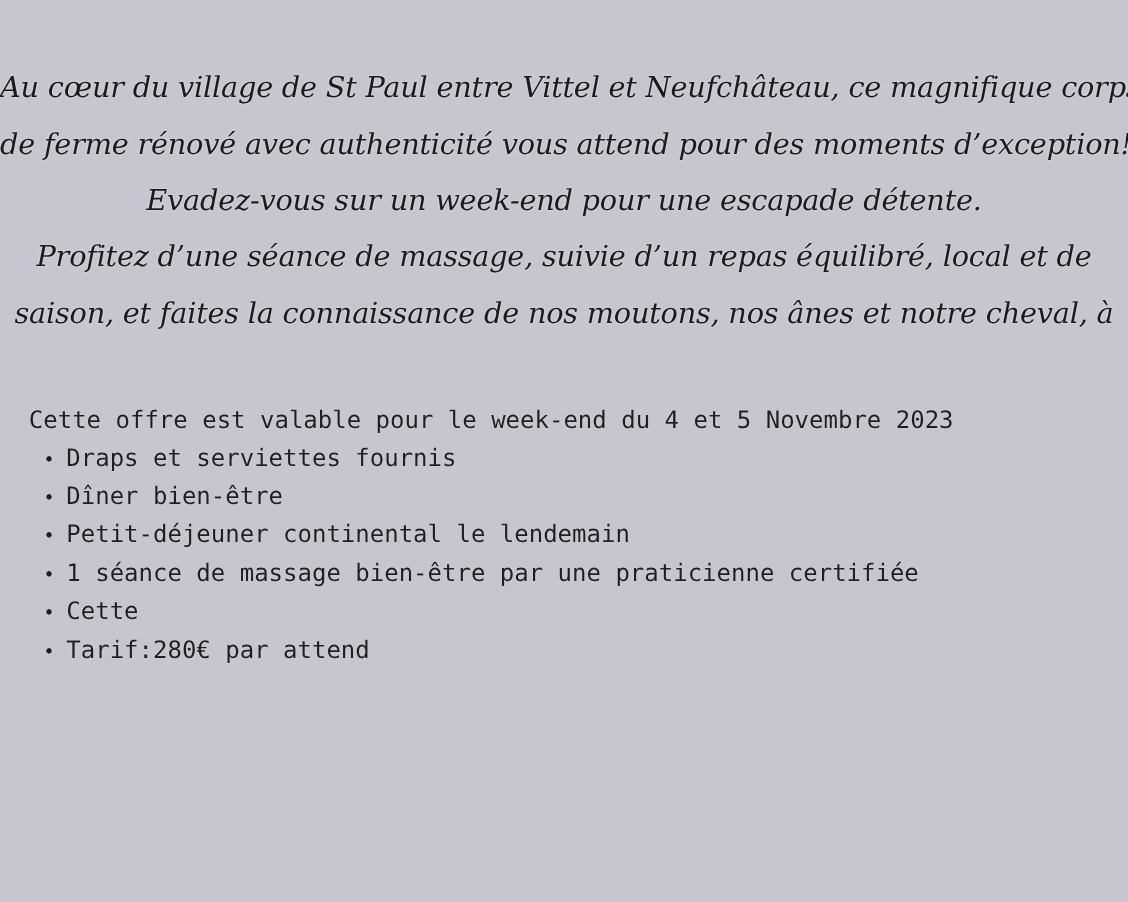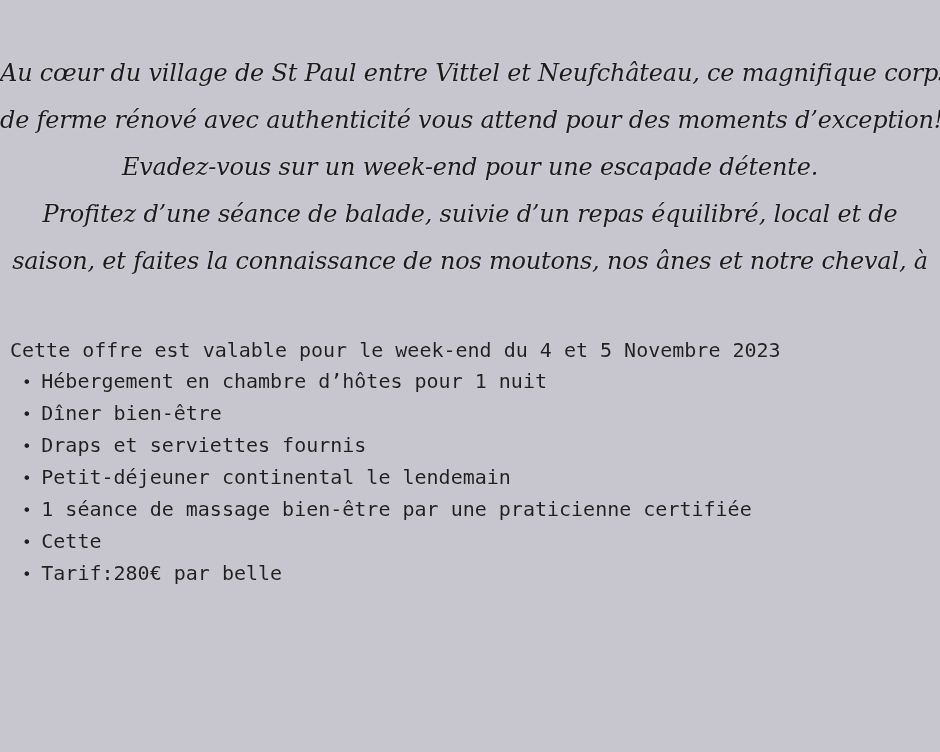--- a/index.html
+++ b/index.html
@@ -22,21 +22,21 @@
     letter-spacing: -0.2px;
     line-height: 47px;
     color: #1b1b1b;
     text-shadow: 0 0 2px rgba(255,255,255,0.55);
   }
   .intro-line {
     white-space: nowrap;
   }
   .offer {
     margin-top: 50px;
-    padding-left: 10px;
+    padding-left: 24px;
     font-family: "DejaVu Sans Mono", "Liberation Mono", monospace;
     font-size: 20px;
     line-height: 31px;
     color: #1f1f1f;
     text-shadow: 0 0 1px rgba(255,255,255,0.45);
   }
   .offer p {
     margin: 0;
     white-space: nowrap;
   }
@@ -54,28 +54,27 @@
     font-size: 16px;
   }
 </style>
 </head>
 <body>
 
 <div class="intro">
   <div class="intro-line">Au cœur du village de St Paul entre Vittel et Neufchâteau, ce magnifique corps</div>
   <div class="intro-line">de ferme rénové avec authenticité vous attend pour des moments d’exception!</div>
   <div class="intro-line">Evadez-vous sur un week-end pour une escapade détente.</div>
-  <div class="intro-line">Profitez d’une séance de balade, suivie d’un repas équilibré, local et de</div>
+  <div class="intro-line">Profitez d’une séance de massage, suivie d’un repas équilibré, local et de</div>
   <div class="intro-line">saison, et faites la connaissance de nos moutons, nos ânes et notre cheval, à</div>
 </div>
 
 <div class="offer">
   <p>Cette offre est valable pour le week-end du 4 et 5 Novembre 2023</p>
   <ul>
-    <li>Hébergement en chambre d’hôtes pour 1 nuit</li>
+    <li>Draps et serviettes fournis</li>
     <li>Dîner bien-être</li>
-    <li>Draps et serviettes fournis</li>
     <li>Petit-déjeuner continental le lendemain</li>
     <li>1 séance de massage bien-être par une praticienne certifiée</li>
     <li>Cette</li>
-    <li>Tarif:280€ par belle</li>
+    <li>Tarif:280€ par attend</li>
   </ul>
 </div>
 
 </body></html>

